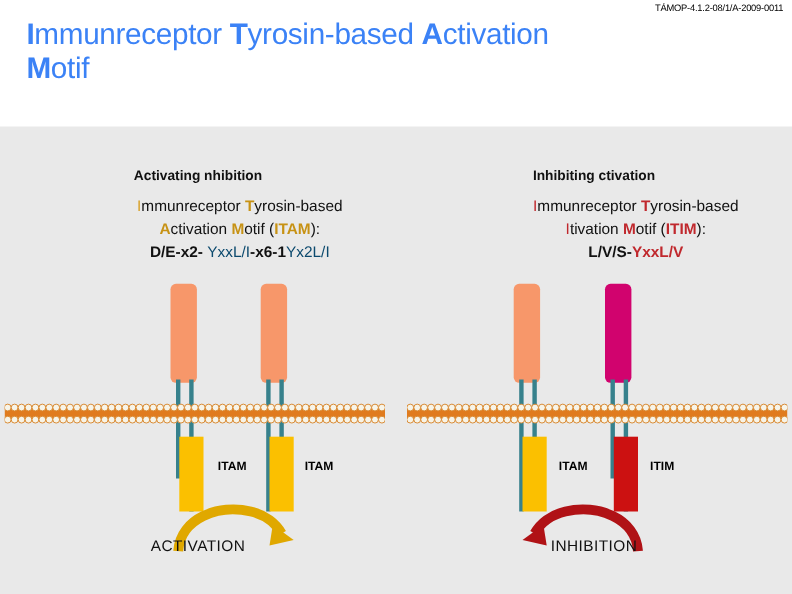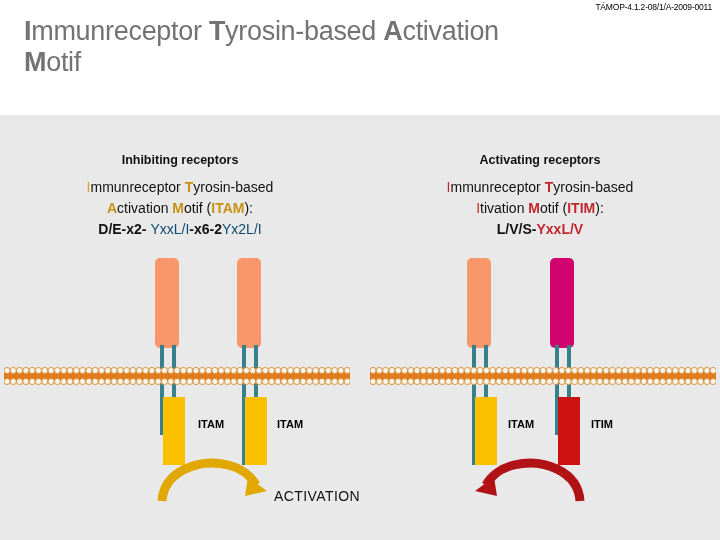--- a/index.html
+++ b/index.html
@@ -20,21 +20,21 @@
     color:#000;
     letter-spacing:-0.2px;
     white-space:nowrap;
   }
   .slide-title{
     position:absolute;
     left:24px;top:16px;
     width:680px;
     font-size:27px;
     line-height:31px;
-    color:#737373;
+    color:#3b82f6;
     font-weight:400;
     letter-spacing:-0.3px;
   }
   .slide-title b{font-weight:700;}
 
   
   .panel{
     position:absolute;
     left:0;top:115px;
     width:720px;height:425px;
@@ -53,20 +53,21 @@
     font-weight:700;
     color:#111;
   }
   .col-sub{
     position:absolute;top:62px;left:0;width:100%;
     text-align:center;
     font-size:14px;
     line-height:21px;
     color:#111;
     font-weight:400;
+    padding-left:38px;
   }
   .col-sub .em-gold{color:#c79214;font-weight:700;}
   .col-sub .em-gold-l{color:#d8a22a;font-weight:400;}
   .col-sub .em-red{color:#c0282d;font-weight:700;}
   .col-sub .em-red-l{color:#c0282d;font-weight:400;}
   .seq{font-weight:700;}
   .seq .gold{color:#0c4a6e;font-weight:400;}
   .seq .red{color:#c0282d;font-weight:700;}
 
   
@@ -103,21 +104,21 @@
   .membrane{
     position:absolute;
     height:26px;
     overflow:hidden;
   }
 
   
   .outcome-label{
     position:absolute;
     width:100%;left:0;
-    text-align:right;
+    text-align:center;
     font-size:14px;
     font-weight:400;
     letter-spacing:0.4px;
     color:#111;
   }
   .arrow-wrap{position:absolute;}
 </style>
 </head>
 <body>
 
@@ -127,26 +128,26 @@
 
   <div class="slide-title">
     <b>I</b><span>mmunreceptor </span><b>T</b><span>yrosin-based </span><b>A</b><span>ctivation</span><br>
     <b>M</b><span>otif</span>
   </div>
 
   <div class="panel">
 
     <div class="col col-left">
 
-      <div class="col-head">Inhibiting receptors</div>
+      <div class="col-head">Activating nhibition</div>
 
       <div class="col-sub">
         <span class="em-gold-l">I</span><span>mmunreceptor </span><span class="em-gold">T</span><span>yrosin-based</span><br>
         <span class="em-gold">A</span><span>ctivation </span><span class="em-gold">M</span><span>otif (</span><span class="em-gold">ITAM</span><span>):</span><br>
-        <span class="seq"><span>D/E-x2- </span><span class="gold">YxxL/I</span><span>-x6-2</span><span class="gold">Yx2L/I</span></span>
+        <span class="seq"><span>D/E-x2- </span><span class="gold">YxxL/I</span><span>-x6-1</span><span class="gold">Yx2L/I</span></span>
       </div>
 
       <div class="receptor rec-salmon" style="left:155px;top:143px;"></div>
       <div class="stalk" style="left:160px;top:230px;height:90px;"></div>
       <div class="stalk" style="left:172px;top:230px;height:120px;"></div>
       <div class="motif-box motif-yellow" style="left:163px;top:282px;"></div>
       <div class="motif-label" style="left:198px;top:303px;">ITAM</div>
 
       <div class="receptor rec-salmon" style="left:237px;top:143px;"></div>
       <div class="stalk" style="left:242px;top:230px;height:120px;"></div>
@@ -281,21 +282,21 @@
           <path d="M7,46 C9,16 44,3 73,10 C86,13 96,21 101,30" fill="none" stroke="#e0a800" stroke-width="9" stroke-linecap="butt"></path>
           <polygon points="93,22 112,36 90,41" fill="#e0a800"></polygon>
         </svg>
       </div>
 
       <div class="outcome-label" style="top:373px;">ACTIVATION</div>
     </div>
 
     <div class="col col-right">
 
-      <div class="col-head">Activating receptors</div>
+      <div class="col-head">Inhibiting ctivation</div>
 
       <div class="col-sub">
         <span class="em-red-l">I</span><span>mmunreceptor </span><span class="em-red">T</span><span>yrosin-based</span><br>
         <span class="em-red-l">I</span><span>tivation </span><span class="em-red">M</span><span>otif (</span><span class="em-red">ITIM</span><span>):</span><br>
         <span class="seq"><span>L/V/S-</span><span class="red">YxxL/V</span></span>
       </div>
 
       <div class="receptor rec-salmon" style="left:107px;top:143px;"></div>
       <div class="stalk" style="left:112px;top:230px;height:120px;"></div>
       <div class="stalk" style="left:124px;top:230px;height:90px;"></div>
@@ -430,16 +431,17 @@
         </svg>
       </div>
 
       <div class="arrow-wrap" style="left:100px;top:340px;">
         <svg width="130" height="50" viewBox="0 0 130 50">
           <path d="M120,46 C118,16 83,3 54,10 C41,13 31,21 26,30" fill="none" stroke="#b01216" stroke-width="9" stroke-linecap="butt"></path>
           <polygon points="34,22 15,36 37,41" fill="#b01216"></polygon>
         </svg>
       </div>
 
+      <div class="outcome-label" style="top:373px;">INHIBITION</div>
     </div>
 
   </div>
 </div>
 
 </body></html>

